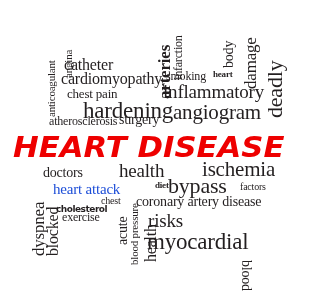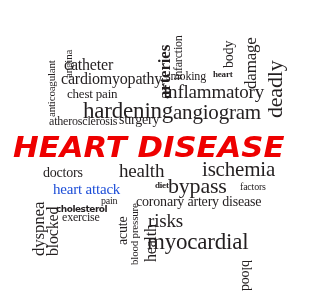--- a/index.html
+++ b/index.html
@@ -64,21 +64,21 @@
       <div class="word" style="left: 213px; top: 70px; font-size: 9px; font-weight: bold; color: rgb(35, 31, 32);">heart</div>
       <div class="word rot" style="left: 222px; top: 68px; font-size: 14px; font-weight: normal; color: rgb(35, 31, 32); transform: rotate(-90deg);">body</div>
       <div class="word rot" style="left: 242px; top: 89px; font-size: 17px; font-weight: normal; color: rgb(35, 31, 32); transform: rotate(-90deg);">damage</div>
       <div class="word" style="left: 163px; top: 82px; font-size: 19px; font-weight: normal; color: rgb(35, 31, 32);">inflammatory</div>
       <div class="word rot" style="left: 264px; top: 118px; font-size: 22px; font-weight: normal; color: rgb(35, 31, 32); transform: rotate(-90deg);">deadly</div>
       <div class="word" style="left: 173px; top: 102px; font-size: 21px; font-weight: normal; color: rgb(35, 31, 32);">angiogram</div>
       <div class="word rot" style="left: 30px; top: 256px; font-size: 17px; font-weight: normal; color: rgb(35, 31, 32); transform: rotate(-90deg);">dyspnea</div>
       <div class="word rot" style="left: 45px; top: 256px; font-size: 16px; font-weight: normal; color: rgb(35, 31, 32); transform: rotate(-90deg);">blocked</div>
       <div class="word" style="left: 43px; top: 166px; font-size: 14px; font-weight: normal; color: rgb(35, 31, 32);">doctors</div>
       <div class="word" style="left: 53px; top: 182px; font-size: 15px; font-weight: normal; color: #1d4ed8;">heart attack</div>
-      <div class="word" style="left: 101px; top: 196px; font-size: 10px; font-weight: normal; color: rgb(35, 31, 32);">pain</div>
+      <div class="word" style="left: 101px; top: 196px; font-size: 10px; font-weight: normal; color: rgb(35, 31, 32);">chest</div>
       <div class="word cond" style="left: 56px; top: 205px; font-size: 9px; font-weight: bold; color: rgb(35, 31, 32);">cholesterol</div>
       <div class="word" style="left: 62px; top: 211px; font-size: 12px; font-weight: normal; color: rgb(35, 31, 32);">exercise</div>
       <div class="word rot" style="left: 116px; top: 245px; font-size: 14px; font-weight: normal; color: rgb(35, 31, 32); transform: rotate(-90deg);">acute</div>
       <div class="word rot" style="left: 129px; top: 265px; font-size: 11px; font-weight: normal; color: rgb(35, 31, 32); transform: rotate(-90deg);">blood pressure</div>
       <div class="word rot" style="left: 143px; top: 262px; font-size: 16px; font-weight: normal; color: rgb(35, 31, 32); transform: rotate(-90deg);">health</div>
       <div class="word" style="left: 119px; top: 161px; font-size: 19px; font-weight: normal; color: rgb(35, 31, 32);">health</div>
       <div class="word" style="left: 155px; top: 181px; font-size: 9px; font-weight: bold; color: rgb(35, 31, 32);">diet</div>
       <div class="word" style="left: 168px; top: 175px; font-size: 22px; font-weight: normal; color: rgb(35, 31, 32);">bypass</div>
       <div class="word" style="left: 202px; top: 159px; font-size: 21px; font-weight: normal; color: rgb(35, 31, 32);">ischemia</div>
       <div class="word" style="left: 240px; top: 182px; font-size: 10px; font-weight: normal; color: rgb(35, 31, 32);">factors</div>

